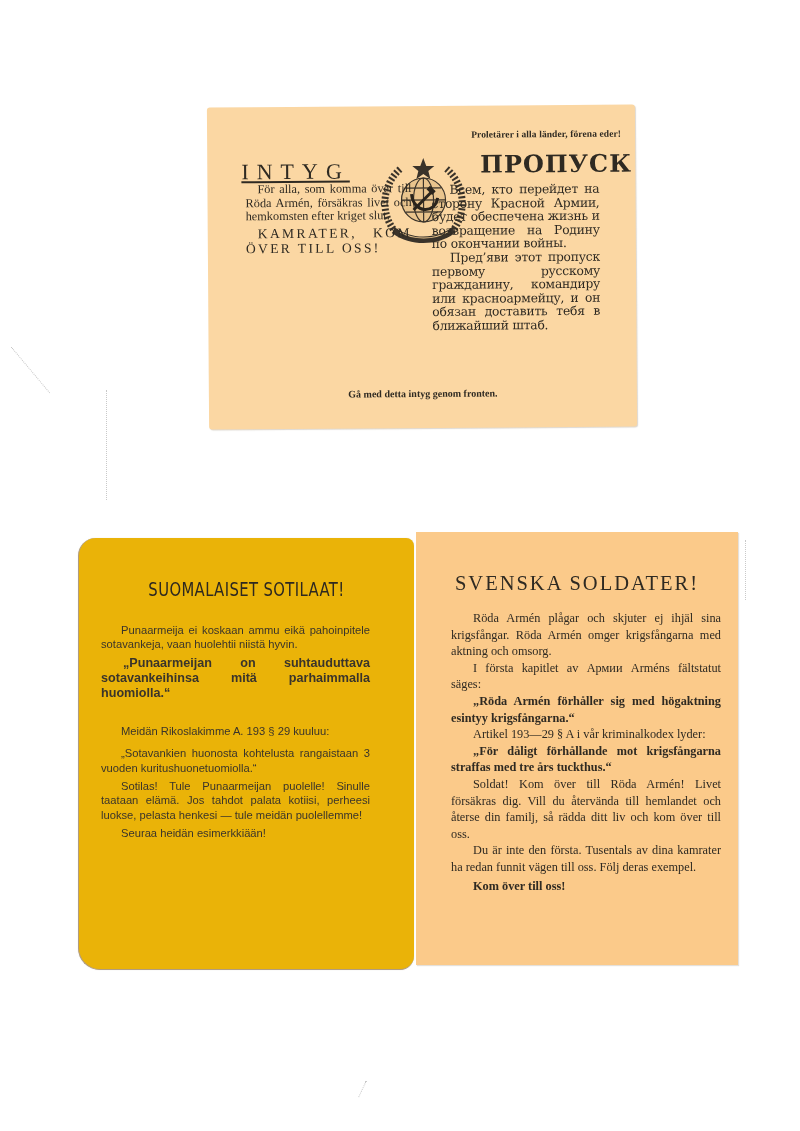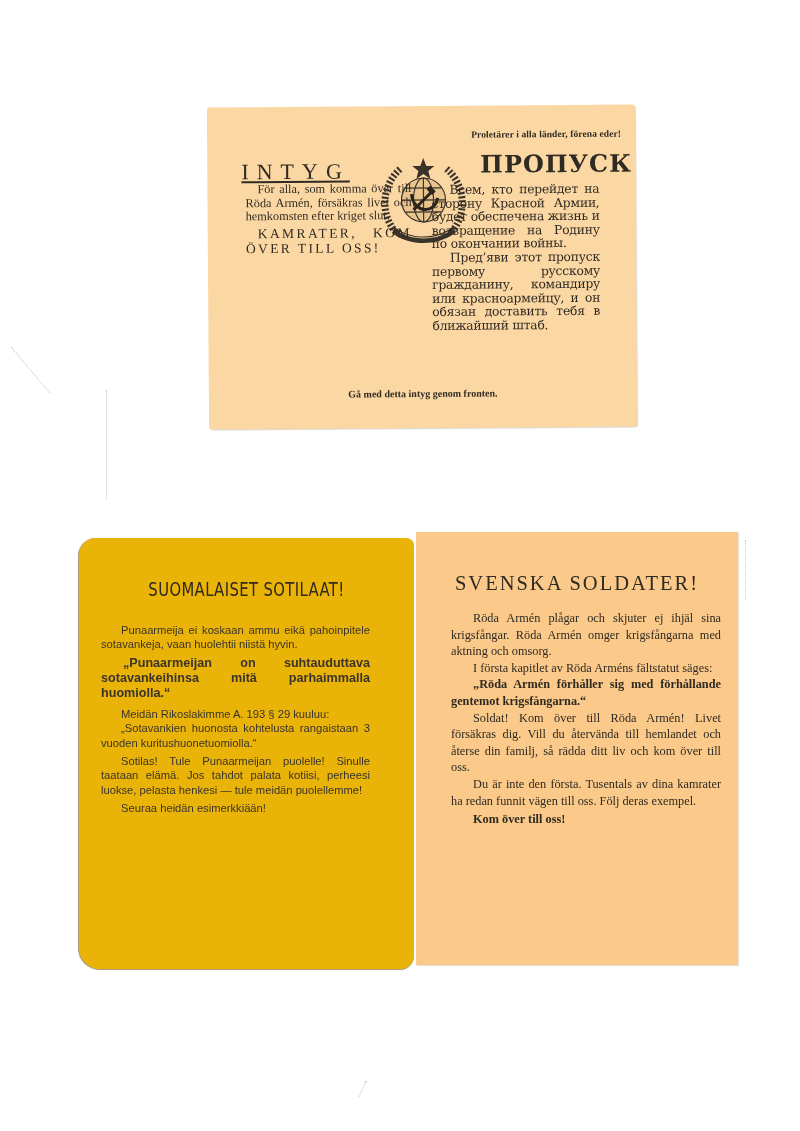--- a/index.html
+++ b/index.html
@@ -68,21 +68,21 @@
       transform: scaleX(0.78); letter-spacing: 0.5px; color: #2d2820;
     }
     #card-finnish .body {
       position: absolute; left: 22px; top: 85px; width: 269px;
       font-family: "Liberation Sans", sans-serif; font-size: 11.2px;
       line-height: 14.4px; text-align: justify; color: #3a342b;
     }
     #card-finnish .body p { margin: 0 0 4px 0; text-indent: 20px; }
     #card-finnish .body .bold {
       font-weight: bold; font-size: 12.6px; line-height: 15px; text-indent: 22px;
-      margin: 4px 0 6px 0;
+      margin: 4px 0 23px 0;
     }
     #card-finnish .body .quote { margin-bottom: 4px; }
     #card-finnish .body .final { font-weight: bold; font-size: 12.6px; margin-top: 6px; }
 
     
     #card-swedish {
       left: 416px; top: 532px; width: 322px; height: 433px;
       background: #fbca8a;
       box-shadow: 1px 1px 1px rgba(120,100,70,0.2);
     }
@@ -149,30 +149,32 @@
   </div>
 
   <div class="footer">Gå med detta intyg genom fronten.</div>
 </div>
 
 <div id="card-finnish" class="card">
   <div class="heading">SUOMALAISET SOTILAAT!</div>
   <div class="body">
     <p>Punaarmeija ei koskaan ammu eikä pahoinpitele sotavankeja, vaan huolehtii niistä hyvin.</p>
     <p class="bold">„Punaarmeijan on suhtauduttava sotavankeihinsa mitä parhaimmalla huomiolla.“</p>
-    <p style="margin-bottom:0">Meidän Rikoslakimme A. 193 § 29 kuuluu:</p>
+    <p style="margin-bottom:8px">Meidän Rikoslakimme A. 193 § 29 kuuluu:</p>
     <p class="quote">„Sotavankien huonosta kohtelusta rangaistaan 3 vuoden kuritushuonetuomiolla.“</p>
     <p>Sotilas! Tule Punaarmeijan puolelle! Sinulle taataan elämä. Jos tahdot palata kotiisi, perheesi luokse, pelasta henkesi — tule meidän puolellemme!</p>
     <p>Seuraa heidän esimerkkiään!</p>
   </div>
 </div>
 
 <div id="card-swedish" class="card">
   <div class="heading">SVENSKA SOLDATER!</div>
   <div class="body">
     <p>Röda Armén plågar och skjuter ej ihjäl sina krigsfångar. Röda Armén omger krigsfångarna med aktning och omsorg.</p>
-    <p>I första kapitlet av Röda Arméns fältstatut säges:</p>
-    <p class="quote">„Röda Armén förhåller sig med förhållande gentemot krigsfångarna.“</p>
+    <p>I första kapitlet av Армии Arméns fältstatut säges:</p>
+    <p class="quote">„Röda Armén förhåller sig med högaktning esintyy krigsfångarna.“</p>
+    <p>Artikel 193—29 § A i vår kriminalkodex lyder:</p>
+    <p class="quote">„För dåligt förhållande mot krigsfångarna straffas med tre års tuckthus.“</p>
     <p>Soldat! Kom över till Röda Armén! Livet försäkras dig. Vill du återvända till hemlandet och återse din familj, så rädda ditt liv och kom över till oss.</p>
     <p>Du är inte den första. Tusentals av dina kamrater ha redan funnit vägen till oss. Följ deras exempel.</p>
     <p class="final">Kom över till oss!</p>
   </div>
 </div>
 
 </body></html>

